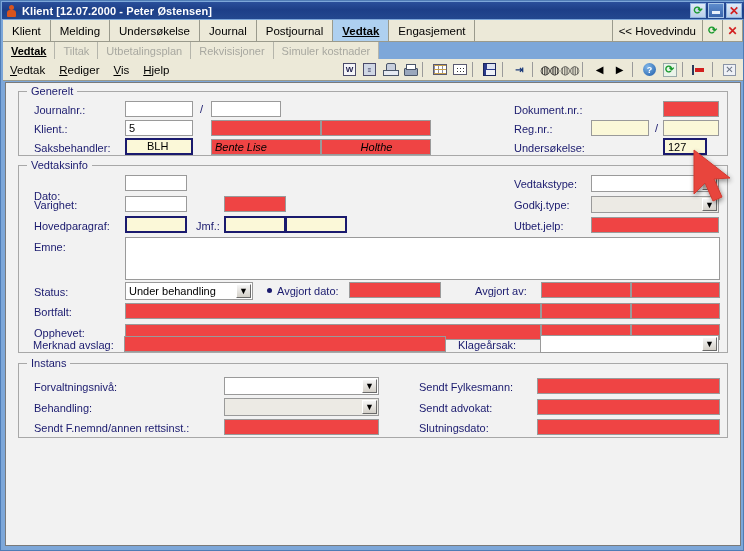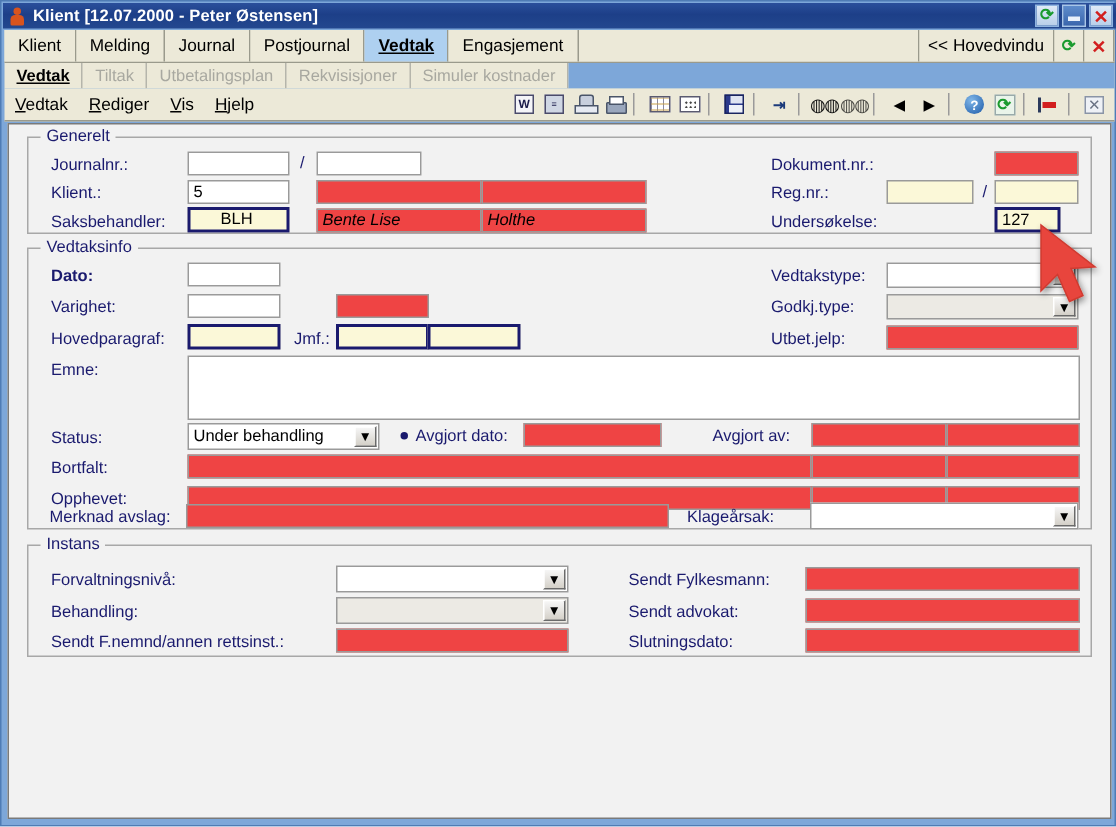--- a/index.html
+++ b/index.html
@@ -253,20 +253,21 @@
     <div id="title-buttons">
       <div class="tb-btn refresh">⟳</div>
       <div class="tb-btn min"></div>
       <div class="tb-btn close">✕</div>
     </div>
   </div>
 
   <div id="main-tabs">
     <div class="mtab">Klient</div>
     <div class="mtab">Melding</div>
+    <div class="mtab">Undersøkelse</div>
     <div class="mtab">Journal</div>
     <div class="mtab">Postjournal</div>
     <div class="mtab active">Vedtak</div>
     <div class="mtab">Engasjement</div>
     <div id="main-tabs-filler"></div>
     <div id="hovedvindu-btn">&lt;&lt; Hovedvindu</div>
     <div id="mt-refresh">⟳</div>
     <div id="mt-close">✕</div>
   </div>
 
@@ -348,38 +349,38 @@
       <div class="fld" style="left:192px; top:9px; width:70px; height:16px;"></div>
 
       <div class="lbl" style="left:15px; top:31px;">Klient.:</div>
       <div class="fld" style="left:106px; top:28px; width:68px; height:16px;">5</div>
       <div class="fld ro" style="left:192px; top:28px; width:110px; height:16px;"></div>
       <div class="fld ro" style="left:302px; top:28px; width:110px; height:16px;"></div>
 
       <div class="lbl" style="left:15px; top:50px;">Saksbehandler:</div>
       <div class="fld focus" style="left:106px; top:46px; width:68px; height:17px;">BLH</div>
       <div class="fld ro" style="left:192px; top:47px; width:110px; height:16px;">Bente Lise</div>
-      <div class="fld ro" style="left:302px; top:47px; width:110px; height:16px;">Holthe</div>
+      <div class="fld ro" style="left:302px; top:47px; width:110px; height:16px;text-align:center;">Holthe</div>
 
       <div class="lbl" style="left:495px; top:12px;">Dokument.nr.:</div>
       <div class="fld ro" style="left:644px; top:9px; width:56px; height:16px;"></div>
 
       <div class="lbl" style="left:495px; top:31px;">Reg.nr.:</div>
       <div class="fld yellow" style="left:572px; top:28px; width:58px; height:16px;"></div>
       <div class="sep-slash" style="left:636px; top:30px;">/</div>
       <div class="fld yellow" style="left:644px; top:28px; width:56px; height:16px;"></div>
 
       <div class="lbl" style="left:495px; top:50px;">Undersøkelse:</div>
       <div class="fld yellow dark" style="left:644px; top:46px; width:44px; height:17px;">127</div>
     </div>
 
     <div class="fs" style="left:12px; top:82px; width:710px; height:188px;">
       <div class="fs-legend">Vedtaksinfo</div>
 
-      <div class="lbl" style="left:15px; top:12px;font-weight:bold;">Dato:</div>
+      <div class="lbl" style="left:15px; top:24px;">Dato:</div>
       <div class="fld" style="left:106px; top:9px; width:62px; height:16px;"></div>
 
       <div class="lbl" style="left:15px; top:33px;">Varighet:</div>
       <div class="fld" style="left:106px; top:30px; width:62px; height:16px;"></div>
       <div class="fld ro" style="left:205px; top:30px; width:62px; height:16px;"></div>
 
       <div class="lbl" style="left:15px; top:54px;">Hovedparagraf:</div>
       <div class="fld yellow dark" style="left:106px; top:50px; width:62px; height:17px;"></div>
       <div class="lbl" style="left:177px; top:54px;">Jmf.:</div>
       <div class="fld yellow dark" style="left:205px; top:50px; width:62px; height:17px;"></div>

